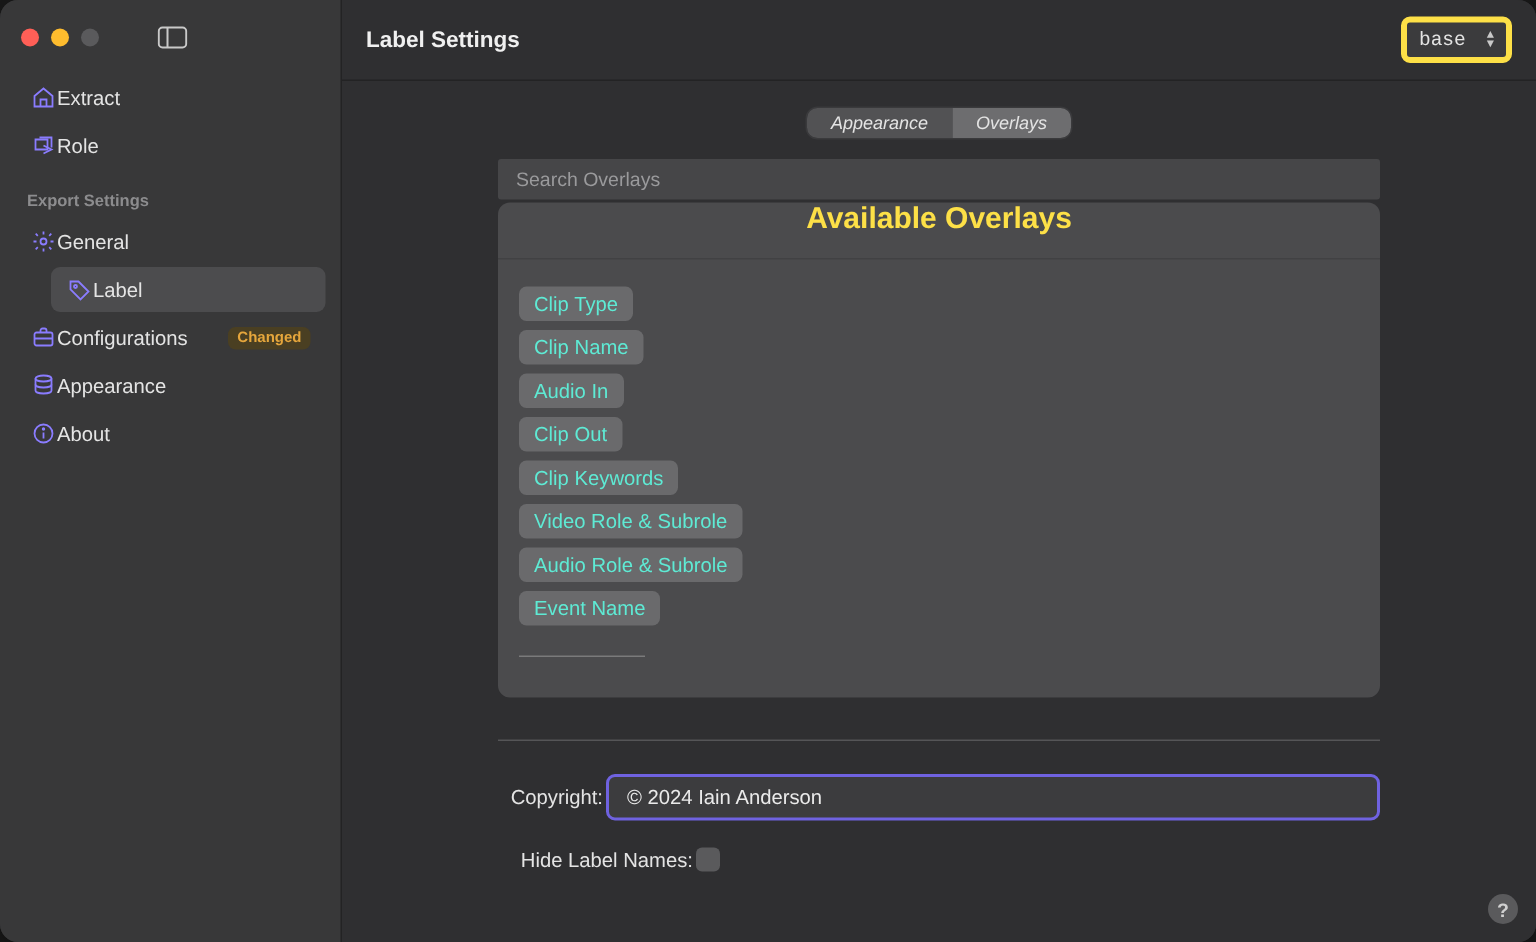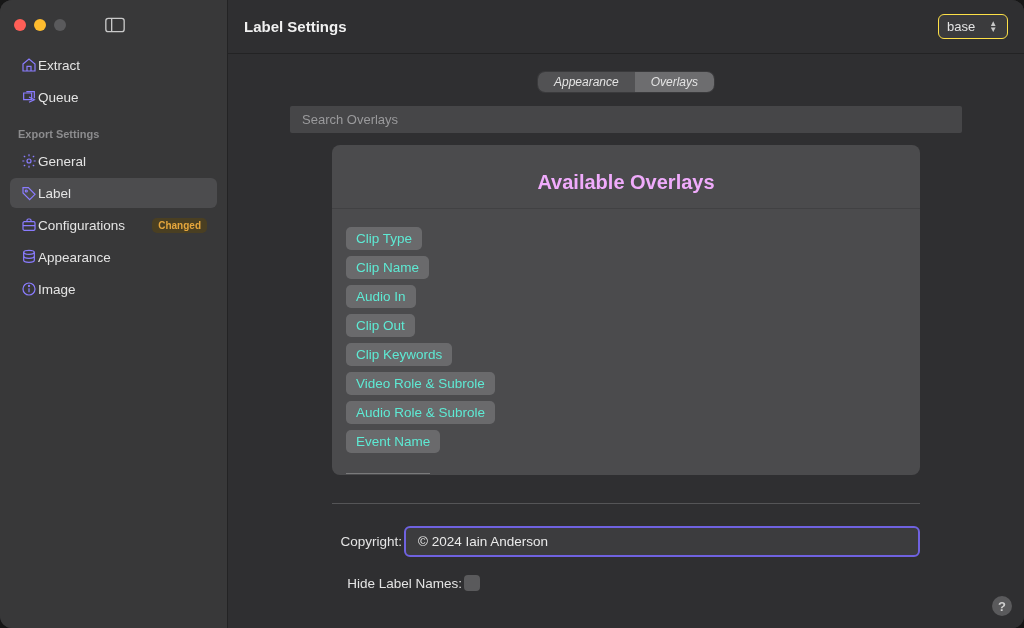--- a/index.html
+++ b/index.html
@@ -74,21 +74,21 @@
     font-weight:600;
     padding:14px 8px 4px 8px;
   }
   .nav-item {
     display:flex; align-items:center;
     padding:6px 10px;
     border-radius:6px;
     color:#e4e4e4;
     cursor:default;
   }
-  .nav-item.selected { background: var(--selected-bg); }
+  .nav-item.selected { background: var(--selected-bg); margin-left: 24px; }
   .nav-item .icon { width:18px; height:18px; display:flex; align-items:center; justify-content:center; color:var(--accent); }
   .nav-item .icon svg { width:16px; height:16px; }
   .nav-item .label { flex:1; font-size:13.5px; }
   .badge {
     background: var(--badge-bg);
     color: var(--badge-fg);
     font-size:10px;
     font-weight:700;
     padding:2px 6px;
     border-radius:5px;
@@ -104,27 +104,28 @@
     height:54px;
     display:flex;
     align-items:center;
     padding:0 16px;
     border-bottom:1px solid #232324;
   }
   .header-title { font-size:15px; font-weight:700; color:#f0f0f0; }
   .header-right { margin-left:auto; display:flex; align-items:center; gap:8px; }
   .preset-select {
     background:#3b3b3d;
-    border:1px solid #fde047;
+    border:4px solid #fde047;
     border-radius:6px;
     padding:4px 8px;
     display:flex; align-items:center; gap:14px;
     color:#e4e4e4;
     font-size:13px;
     min-width:70px;
+    font-family:Liberation Mono, monospace;
   }
   .stepper-arrows { display:flex; flex-direction:column; line-height:6px; font-size:8px; color:#c9c9c9; }
   .content {
     flex:1;
     overflow:auto;
     padding:18px 16px 0 16px;
     display:flex;
     flex-direction:column;
     align-items:center;
   }
@@ -137,27 +138,27 @@
   }
   .tab {
     padding:3px 16px;
     font-size:12px;
     background: var(--bg-tab-inactive);
     color:#e4e4e4;
     font-style:italic;
   }
   .tab.active { background: var(--bg-tab-active); }
   .search {
-    width:672px;
+    width:588px;
     background: var(--bg-input);
     border-radius:2px;
     padding:5px 10px;
     color:#aaa;
     font-size:13px;
-    margin-bottom:12px;
+    margin-bottom:2px;
   }
   .search input {
     background:transparent; border:none; outline:none;
     color:#eaeaea; width:100%; font-size:13px;
   }
   .search input::placeholder { color:#9a9a9c; }
   .panels {
     display:flex;
     gap:12px;
     width:588px;
@@ -169,22 +170,22 @@
     border-radius:8px;
     display:flex;
     flex-direction:column;
     min-height:330px;
     position:relative;
   }
   .panel-header {
     text-align:center;
     font-size:20px;
     font-weight:700;
-    color:#f0abfc;
-    padding:26px 0 14px 0;
+    color:#fde047;
+    padding:0 0 14px 0;
     border-bottom:1px solid rgba(0,0,0,0.12);
   }
   .tag-list {
     display:flex;
     flex-direction:column;
     gap:6px;
     padding:18px 14px 14px 14px;
     align-items:flex-start;
   }
   .tag {
@@ -284,21 +285,21 @@
         <span class="label">Extract</span>
       </div>
       <div class="nav-item">
         <span class="icon">
           <svg viewBox="0 0 24 24" fill="none" stroke="currentColor" stroke-width="1.8">
               <path d="M4 6h12v10H4z"></path>
               <path d="M8 4h12v10"></path>
               <path d="M12 20l8-4-8-4"></path>
             </svg>
         </span>
-        <span class="label">Queue</span>
+        <span class="label">Role</span>
       </div>
 
       <div class="nav-section-label">Export Settings</div>
 
       <div class="nav-item">
         <span class="icon">
           <svg viewBox="0 0 24 24" fill="none" stroke="currentColor" stroke-width="1.8">
               <circle cx="12" cy="12" r="3"></circle>
               <path d="M12 2v3M12 19v3M4.2 4.2l2.1 2.1M17.7 17.7l2.1 2.1M2 12h3M19 12h3M4.2 19.8l2.1-2.1M17.7 6.3l2.1-2.1"></path>
             </svg>
@@ -336,21 +337,21 @@
         <span class="label">Appearance</span>
       </div>
       <div class="nav-item">
         <span class="icon">
           <svg viewBox="0 0 24 24" fill="none" stroke="currentColor" stroke-width="1.8">
               <circle cx="12" cy="12" r="9"></circle>
               <line x1="12" y1="11" x2="12" y2="17"></line>
               <circle cx="12" cy="7.5" r="0.8" fill="currentColor"></circle>
             </svg>
         </span>
-        <span class="label">Image</span>
+        <span class="label">About</span>
       </div>
     </div>
   </div>
 
   <div class="main">
     <div class="header">
       <div class="header-title">Label Settings</div>
       <div class="header-right">
         <div class="preset-select">
           <span>base</span>

